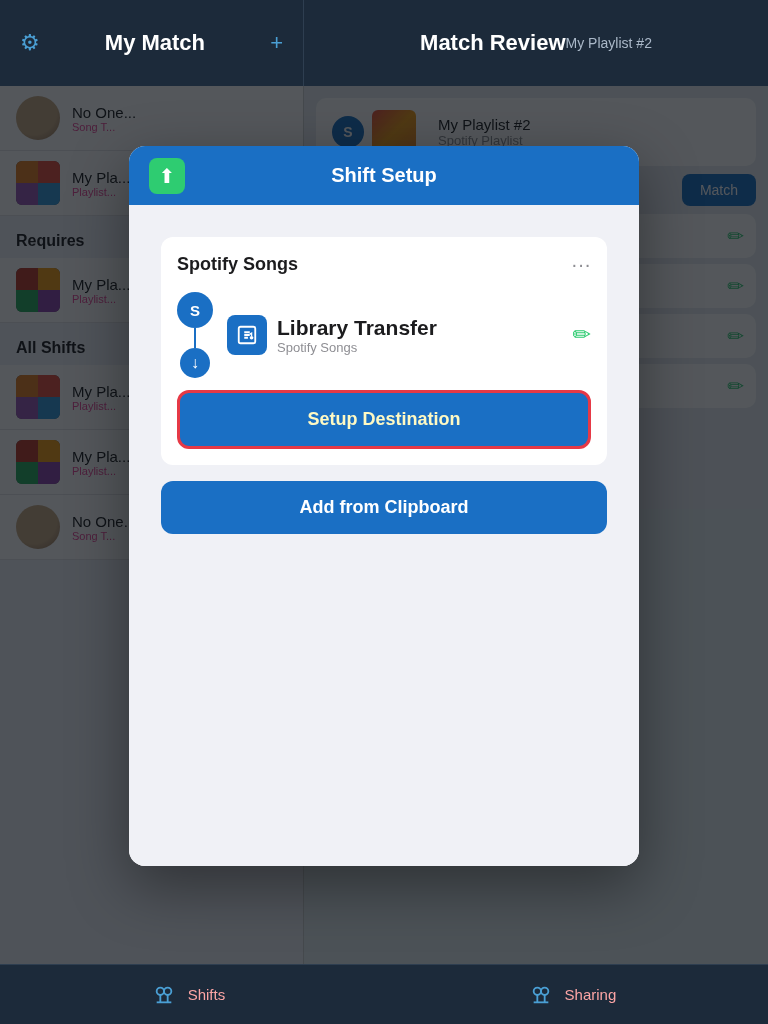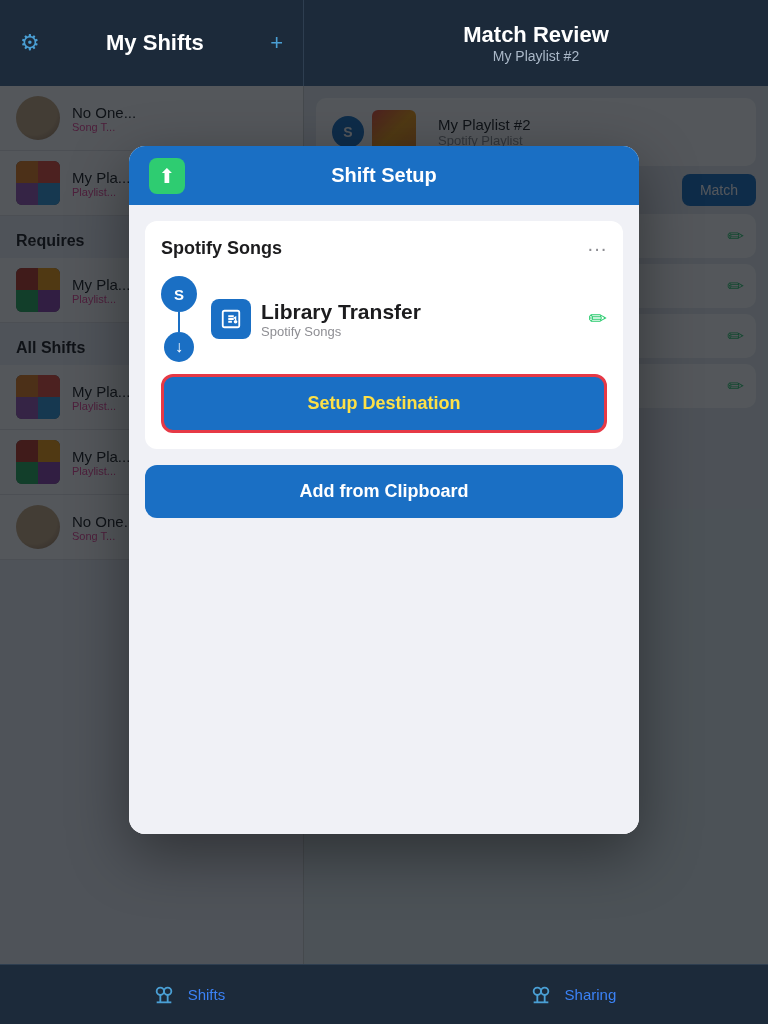--- a/index.html
+++ b/index.html
@@ -21,21 +21,21 @@
       width: 304px;
       display: flex;
       align-items: center;
       justify-content: space-between;
       padding: 0 20px;
       border-right: 1px solid #2e3e50;
     }
     .right-panel-header {
       flex: 1;
       display: flex;
-      flex-direction: column;
+      flex-direction: row;
       align-items: center;
       justify-content: center;
     }
     .header-title {
       color: white;
       font-size: 22px;
       font-weight: 600;
     }
     .header-subtitle {
       color: #aab8c8;
@@ -198,21 +198,21 @@
       color: white;
       font-size: 20px;
     }
     .modal-title {
       color: white;
       font-size: 20px;
       font-weight: 600;
     }
     .modal-body {
       background: #f0f1f6;
-      padding: 16px;
+      padding: 32px;
     }
     .source-card {
       background: white;
       border-radius: 12px;
       padding: 16px;
       margin-bottom: 16px;
     }
     .source-card-header {
       display: flex;
       align-items: center;
@@ -285,21 +285,21 @@
       margin-right: 10px;
       flex-shrink: 0;
     }
     .source-label { font-size: 21px; font-weight: 600; color: #1c1c1e; }
     .edit-link-icon { color: #2ecc71; font-size: 22px; margin-left: auto; }
 
     
     .setup-dest-btn {
       width: 100%;
       background: #1a6fc4;
-      color: #fde047;
+      color: #fef9c3;
       border: 3px solid #e63946;
       border-radius: 12px;
       padding: 16px;
       font-size: 18px;
       font-weight: 600;
       cursor: pointer;
       margin-top: 12px;
       text-align: center;
       display: block;
     }
@@ -326,21 +326,21 @@
       background: #1c2a3a;
       display: flex;
       align-items: center;
       justify-content: space-around;
       border-top: 1px solid #2e3e50;
     }
     .tab-item {
       display: flex;
       align-items: center;
       gap: 12px;
-      color: #3b82f6;
+      color: #fca5a5;
       font-size: 15px;
       font-weight: 500;
       cursor: pointer;
     }
     .tab-icon {
       width: 24px;
       height: 24px;
       display: flex;
       align-items: center;
       justify-content: center;
@@ -402,21 +402,21 @@
       flex-shrink: 0;
     }
 
   </style>
 </head>
 <body>
 
 <div class="app-header">
   <div class="left-panel-header">
     <span class="gear-icon">⚙</span>
-    <span class="left-title">My Shifts</span>
+    <span class="left-title">My Match</span>
     <span class="plus-icon">+</span>
   </div>
   <div class="right-panel-header">
     <span class="header-title">Match Review</span>
     <span class="header-subtitle">My Playlist #2</span>
   </div>
 </div>
 
 <div class="main-content">
 

